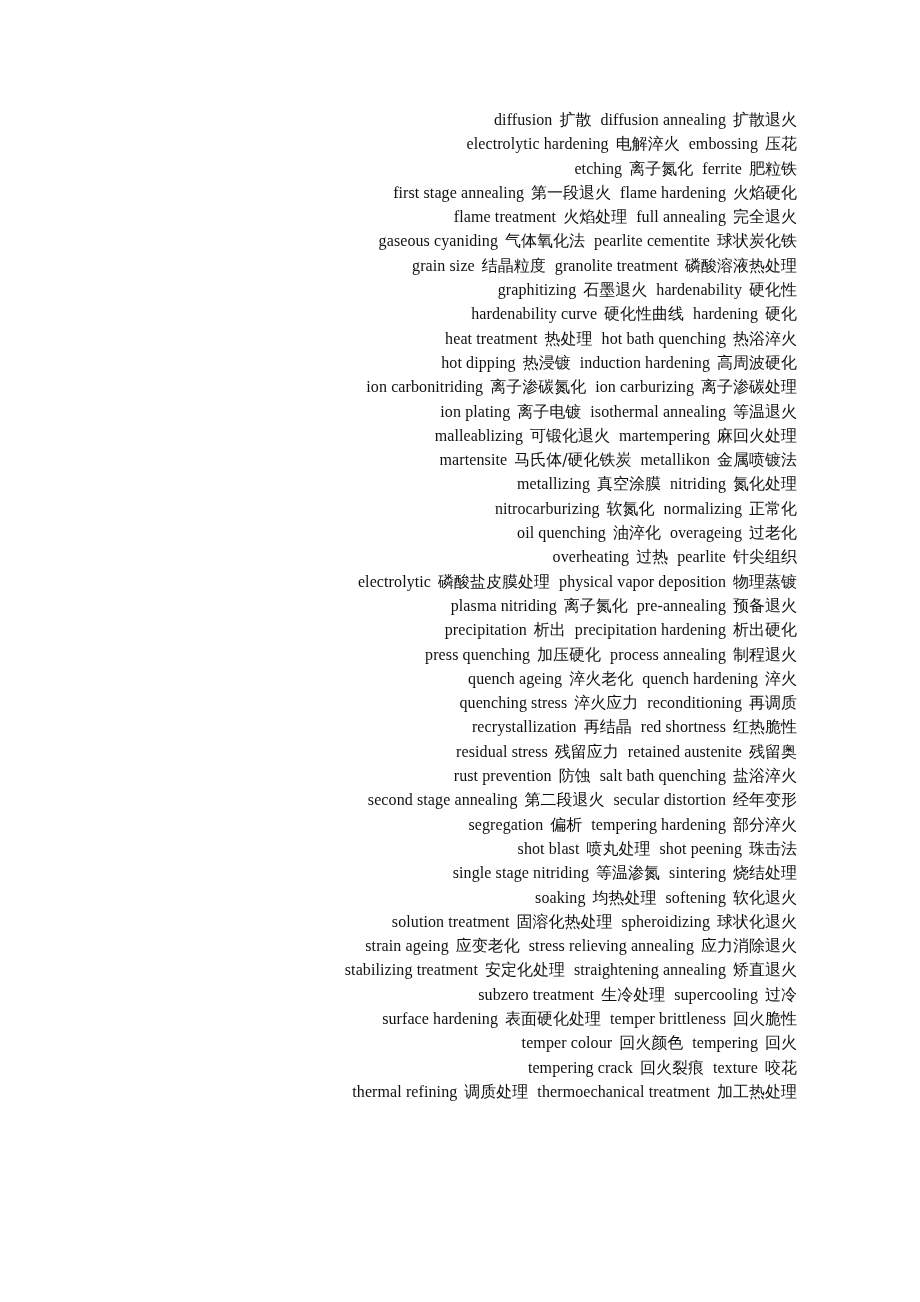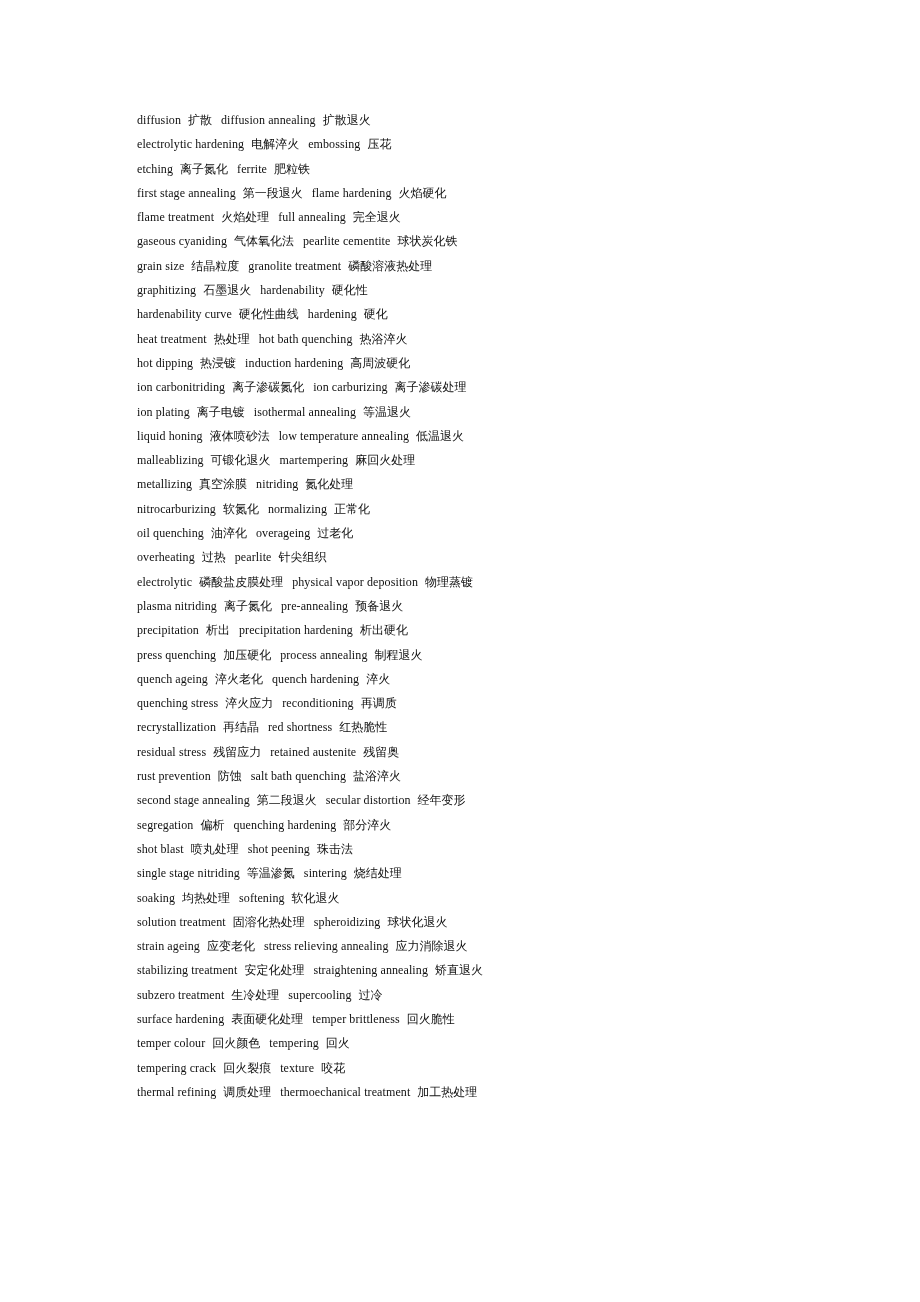--- a/index.html
+++ b/index.html
@@ -16,25 +16,26 @@
     font-family: "Liberation Serif", "DejaVu Serif", serif;
     color: #000000;
   }
   #glossary-page {
     position: absolute;
     left: 137px;
     top: 108px;
     width: 660px;
   }
   .entry-line {
-    font-size: 12px;
+    font-size: 16px;
     line-height: 24.3px;
     white-space: nowrap;
     color: #101010;
     letter-spacing: 0.1px;
+    text-align: right;
   }
   .entry-line .term {
     font-family: "Liberation Serif", "DejaVu Serif", serif;
   }
   .entry-line .gloss {
     font-family: "DejaVu Serif", "Liberation Serif", serif;
     letter-spacing: 0;
   }
   .sep-wide {
     display: inline-block;
@@ -55,37 +56,37 @@
     <div class="entry-line"><span class="term">first stage annealing</span><span class="sep-wide"></span><span class="gloss">第一段退火</span><span class="sep-pair"></span><span class="term">flame hardening</span><span class="sep-wide"></span><span class="gloss">火焰硬化</span></div>
     <div class="entry-line"><span class="term">flame treatment</span><span class="sep-wide"></span><span class="gloss">火焰处理</span><span class="sep-pair"></span><span class="term">full annealing</span><span class="sep-wide"></span><span class="gloss">完全退火</span></div>
     <div class="entry-line"><span class="term">gaseous cyaniding</span><span class="sep-wide"></span><span class="gloss">气体氧化法</span><span class="sep-pair"></span><span class="term">pearlite cementite</span><span class="sep-wide"></span><span class="gloss">球状炭化铁</span></div>
     <div class="entry-line"><span class="term">grain size</span><span class="sep-wide"></span><span class="gloss">结晶粒度</span><span class="sep-pair"></span><span class="term">granolite treatment</span><span class="sep-wide"></span><span class="gloss">磷酸溶液热处理</span></div>
     <div class="entry-line"><span class="term">graphitizing</span><span class="sep-wide"></span><span class="gloss">石墨退火</span><span class="sep-pair"></span><span class="term">hardenability</span><span class="sep-wide"></span><span class="gloss">硬化性</span></div>
     <div class="entry-line"><span class="term">hardenability curve</span><span class="sep-wide"></span><span class="gloss">硬化性曲线</span><span class="sep-pair"></span><span class="term">hardening</span><span class="sep-wide"></span><span class="gloss">硬化</span></div>
     <div class="entry-line"><span class="term">heat treatment</span><span class="sep-wide"></span><span class="gloss">热处理</span><span class="sep-pair"></span><span class="term">hot bath quenching</span><span class="sep-wide"></span><span class="gloss">热浴淬火</span></div>
     <div class="entry-line"><span class="term">hot dipping</span><span class="sep-wide"></span><span class="gloss">热浸镀</span><span class="sep-pair"></span><span class="term">induction hardening</span><span class="sep-wide"></span><span class="gloss">高周波硬化</span></div>
     <div class="entry-line"><span class="term">ion carbonitriding</span><span class="sep-wide"></span><span class="gloss">离子渗碳氮化</span><span class="sep-pair"></span><span class="term">ion carburizing</span><span class="sep-wide"></span><span class="gloss">离子渗碳处理</span></div>
     <div class="entry-line"><span class="term">ion plating</span><span class="sep-wide"></span><span class="gloss">离子电镀</span><span class="sep-pair"></span><span class="term">isothermal annealing</span><span class="sep-wide"></span><span class="gloss">等温退火</span></div>
-    <div class="entry-line"><span class="term">liquid honing</span><span class="sep-wide"></span><span class="gloss">液体喷砂法</span><span class="sep-pair"></span><span class="term">low temperature annealing</span><span class="sep-wide"></span><span class="gloss">低温退火</span></div>
     <div class="entry-line"><span class="term">malleablizing</span><span class="sep-wide"></span><span class="gloss">可锻化退火</span><span class="sep-pair"></span><span class="term">martempering</span><span class="sep-wide"></span><span class="gloss">麻回火处理</span></div>
+    <div class="entry-line"><span class="term">martensite</span><span class="sep-wide"></span><span class="gloss">马氏体/硬化铁炭</span><span class="sep-pair"></span><span class="term">metallikon</span><span class="sep-wide"></span><span class="gloss">金属喷镀法</span></div>
     <div class="entry-line"><span class="term">metallizing</span><span class="sep-wide"></span><span class="gloss">真空涂膜</span><span class="sep-pair"></span><span class="term">nitriding</span><span class="sep-wide"></span><span class="gloss">氮化处理</span></div>
     <div class="entry-line"><span class="term">nitrocarburizing</span><span class="sep-wide"></span><span class="gloss">软氮化</span><span class="sep-pair"></span><span class="term">normalizing</span><span class="sep-wide"></span><span class="gloss">正常化</span></div>
     <div class="entry-line"><span class="term">oil quenching</span><span class="sep-wide"></span><span class="gloss">油淬化</span><span class="sep-pair"></span><span class="term">overageing</span><span class="sep-wide"></span><span class="gloss">过老化</span></div>
     <div class="entry-line"><span class="term">overheating</span><span class="sep-wide"></span><span class="gloss">过热</span><span class="sep-pair"></span><span class="term">pearlite</span><span class="sep-wide"></span><span class="gloss">针尖组织</span></div>
     <div class="entry-line"><span class="term">electrolytic</span><span class="sep-wide"></span><span class="gloss">磷酸盐皮膜处理</span><span class="sep-pair"></span><span class="term">physical vapor deposition</span><span class="sep-wide"></span><span class="gloss">物理蒸镀</span></div>
     <div class="entry-line"><span class="term">plasma nitriding</span><span class="sep-wide"></span><span class="gloss">离子氮化</span><span class="sep-pair"></span><span class="term">pre-annealing</span><span class="sep-wide"></span><span class="gloss">预备退火</span></div>
     <div class="entry-line"><span class="term">precipitation</span><span class="sep-wide"></span><span class="gloss">析出</span><span class="sep-pair"></span><span class="term">precipitation hardening</span><span class="sep-wide"></span><span class="gloss">析出硬化</span></div>
     <div class="entry-line"><span class="term">press quenching</span><span class="sep-wide"></span><span class="gloss">加压硬化</span><span class="sep-pair"></span><span class="term">process annealing</span><span class="sep-wide"></span><span class="gloss">制程退火</span></div>
     <div class="entry-line"><span class="term">quench ageing</span><span class="sep-wide"></span><span class="gloss">淬火老化</span><span class="sep-pair"></span><span class="term">quench hardening</span><span class="sep-wide"></span><span class="gloss">淬火</span></div>
     <div class="entry-line"><span class="term">quenching stress</span><span class="sep-wide"></span><span class="gloss">淬火应力</span><span class="sep-pair"></span><span class="term">reconditioning</span><span class="sep-wide"></span><span class="gloss">再调质</span></div>
     <div class="entry-line"><span class="term">recrystallization</span><span class="sep-wide"></span><span class="gloss">再结晶</span><span class="sep-pair"></span><span class="term">red shortness</span><span class="sep-wide"></span><span class="gloss">红热脆性</span></div>
     <div class="entry-line"><span class="term">residual stress</span><span class="sep-wide"></span><span class="gloss">残留应力</span><span class="sep-pair"></span><span class="term">retained austenite</span><span class="sep-wide"></span><span class="gloss">残留奥</span></div>
     <div class="entry-line"><span class="term">rust prevention</span><span class="sep-wide"></span><span class="gloss">防蚀</span><span class="sep-pair"></span><span class="term">salt bath quenching</span><span class="sep-wide"></span><span class="gloss">盐浴淬火</span></div>
     <div class="entry-line"><span class="term">second stage annealing</span><span class="sep-wide"></span><span class="gloss">第二段退火</span><span class="sep-pair"></span><span class="term">secular distortion</span><span class="sep-wide"></span><span class="gloss">经年变形</span></div>
-    <div class="entry-line"><span class="term">segregation</span><span class="sep-wide"></span><span class="gloss">偏析</span><span class="sep-pair"></span><span class="term">quenching hardening</span><span class="sep-wide"></span><span class="gloss">部分淬火</span></div>
+    <div class="entry-line"><span class="term">segregation</span><span class="sep-wide"></span><span class="gloss">偏析</span><span class="sep-pair"></span><span class="term">tempering hardening</span><span class="sep-wide"></span><span class="gloss">部分淬火</span></div>
     <div class="entry-line"><span class="term">shot blast</span><span class="sep-wide"></span><span class="gloss">喷丸处理</span><span class="sep-pair"></span><span class="term">shot peening</span><span class="sep-wide"></span><span class="gloss">珠击法</span></div>
     <div class="entry-line"><span class="term">single stage nitriding</span><span class="sep-wide"></span><span class="gloss">等温渗氮</span><span class="sep-pair"></span><span class="term">sintering</span><span class="sep-wide"></span><span class="gloss">烧结处理</span></div>
     <div class="entry-line"><span class="term">soaking</span><span class="sep-wide"></span><span class="gloss">均热处理</span><span class="sep-pair"></span><span class="term">softening</span><span class="sep-wide"></span><span class="gloss">软化退火</span></div>
     <div class="entry-line"><span class="term">solution treatment</span><span class="sep-wide"></span><span class="gloss">固溶化热处理</span><span class="sep-pair"></span><span class="term">spheroidizing</span><span class="sep-wide"></span><span class="gloss">球状化退火</span></div>
     <div class="entry-line"><span class="term">strain ageing</span><span class="sep-wide"></span><span class="gloss">应变老化</span><span class="sep-pair"></span><span class="term">stress relieving annealing</span><span class="sep-wide"></span><span class="gloss">应力消除退火</span></div>
     <div class="entry-line"><span class="term">stabilizing treatment</span><span class="sep-wide"></span><span class="gloss">安定化处理</span><span class="sep-pair"></span><span class="term">straightening annealing</span><span class="sep-wide"></span><span class="gloss">矫直退火</span></div>
     <div class="entry-line"><span class="term">subzero treatment</span><span class="sep-wide"></span><span class="gloss">生冷处理</span><span class="sep-pair"></span><span class="term">supercooling</span><span class="sep-wide"></span><span class="gloss">过冷</span></div>
     <div class="entry-line"><span class="term">surface hardening</span><span class="sep-wide"></span><span class="gloss">表面硬化处理</span><span class="sep-pair"></span><span class="term">temper brittleness</span><span class="sep-wide"></span><span class="gloss">回火脆性</span></div>
     <div class="entry-line"><span class="term">temper colour</span><span class="sep-wide"></span><span class="gloss">回火颜色</span><span class="sep-pair"></span><span class="term">tempering</span><span class="sep-wide"></span><span class="gloss">回火</span></div>
     <div class="entry-line"><span class="term">tempering crack</span><span class="sep-wide"></span><span class="gloss">回火裂痕</span><span class="sep-pair"></span><span class="term">texture</span><span class="sep-wide"></span><span class="gloss">咬花</span></div>

